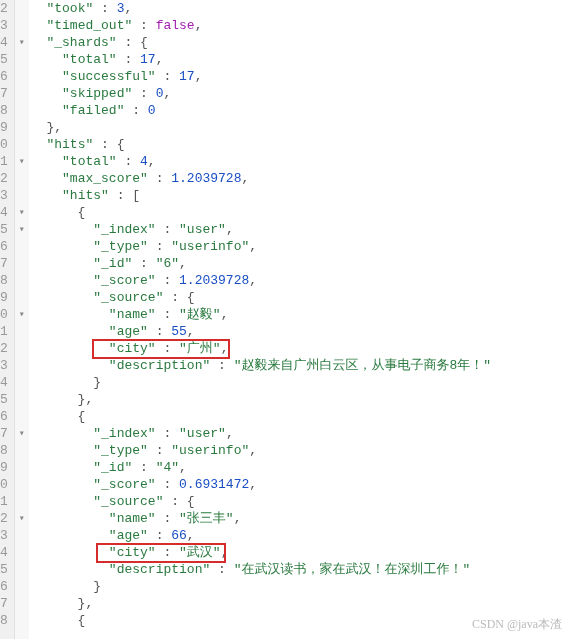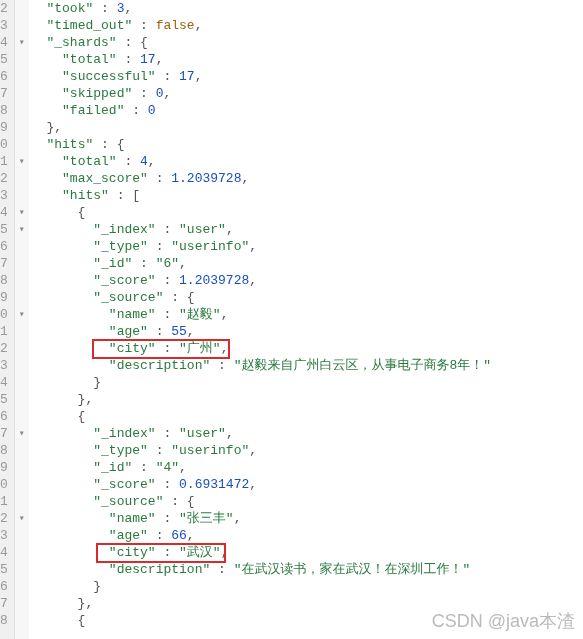--- a/index.html
+++ b/index.html
@@ -37,34 +37,34 @@
   .fold-col .f { font-size: 10px; line-height: 17px; }
   .code {
     flex: 1;
     white-space: pre;
     padding-left: 2px;
   }
   .line { height: 17px; display: block; }
   .key { color: #2a7a3f; }
   .str { color: #2a7a3f; }
   .num { color: #1a4fc4; }
-  .bool { color: #a16207; }
+  .bool { color: #a21caf; }
   .pun { color: #555; }
   .hl-box {
     border: 2px solid #d62c2c;
     position: absolute;
     pointer-events: none;
   }
   .watermark {
     position: absolute;
-    right: 8px;
+    right: 21px;
     bottom: 6px;
     color: rgba(140,140,140,0.6);
-    font-family: Liberation Sans, sans-serif;
-    font-size: 18px;
+    font-family: Liberation Serif, serif;
+    font-size: 12px;
     pointer-events: none;
   }
 </style>
 </head>
 <body>
 
 <div class="editor">
   <div class="gutter" id="gutter">
       <div class="ln line">2</div>
       <div class="ln line">3</div>

